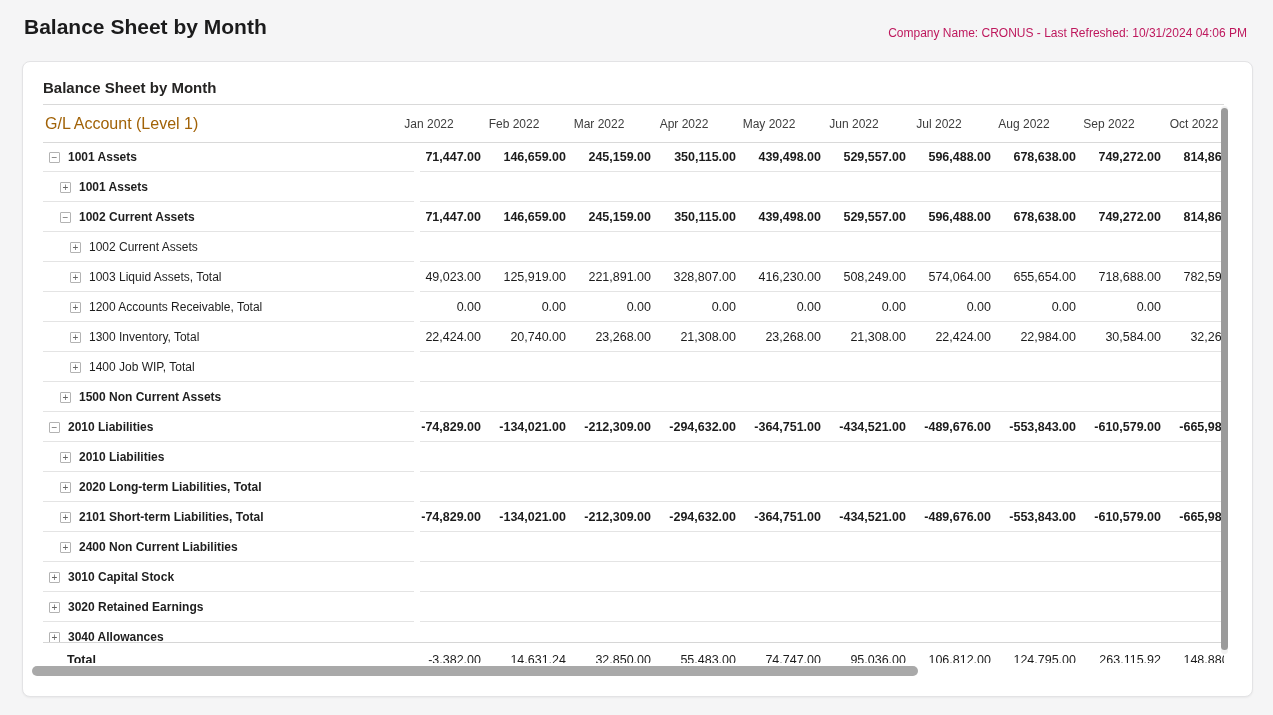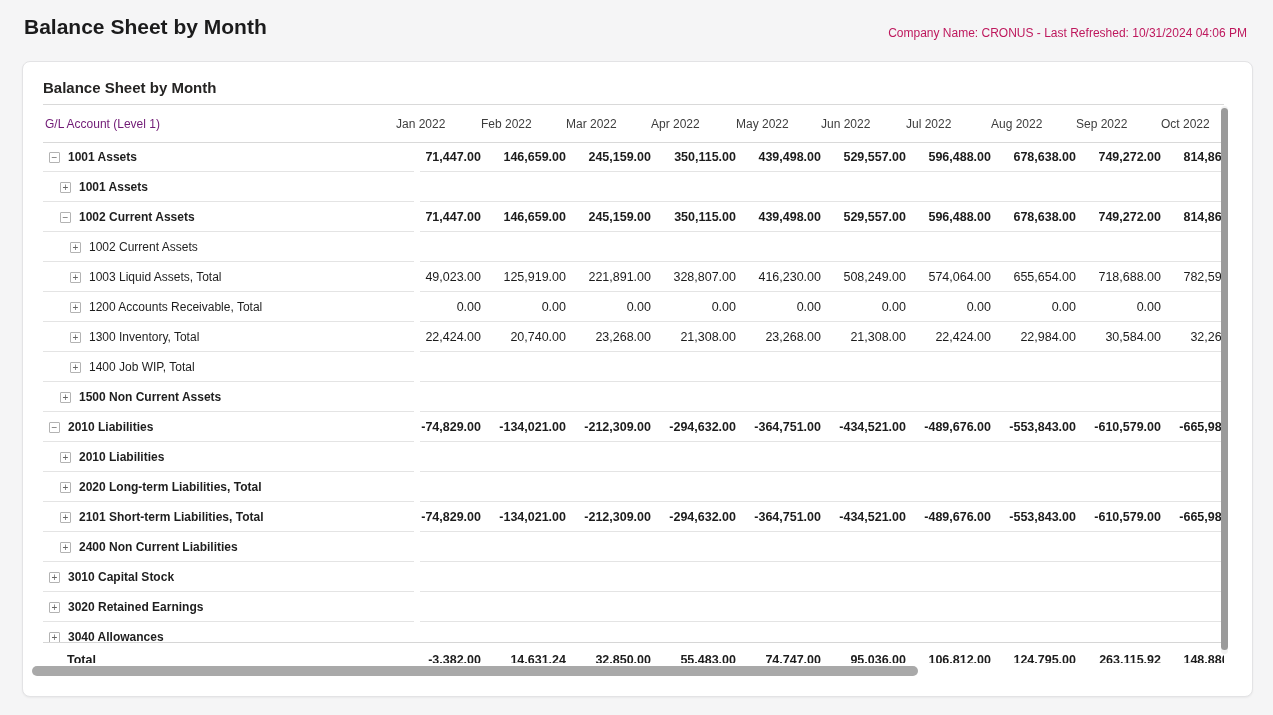--- a/index.html
+++ b/index.html
@@ -17,22 +17,22 @@
   .card{position:absolute;left:22px;top:61px;width:1229px;height:634px;background:#fff;
         border:1px solid #e3e3e5;border-radius:8px;box-shadow:0 1px 2px rgba(0,0,0,.05)}
   .card-title{position:absolute;left:20px;top:17px;font-size:15px;font-weight:700;color:#252423}
 
   
   .matrix{position:absolute;left:20px;top:42px;width:1181px;height:560px}
 
   .mheader{position:absolute;left:0;top:0;width:1181px;height:37px;overflow:hidden;
            border-top:1px solid #d9d9d9;border-bottom:1px solid #d9d9d9;box-sizing:content-box}
   .hinner{position:absolute;left:0;top:0;width:1203px;height:37px;display:flex;align-items:center}
-  .rhcol{flex:0 0 353px;padding-left:2px;box-sizing:border-box;font-size:12px;color:#701a75}
-  .hcell{flex:0 0 85px;box-sizing:border-box;text-align:left;padding-right:19px;font-size:12px;color:#3d3d3d}
+  .rhcol{flex:0 0 353px;padding-left:2px;box-sizing:border-box;font-size:16px;color:#a16207}
+  .hcell{flex:0 0 85px;box-sizing:border-box;text-align:center;padding-right:19px;font-size:12px;color:#3d3d3d}
 
   .mbody{position:absolute;left:0;top:38px;width:1181px;height:521px;overflow:hidden}
   .rows{position:absolute;left:0;top:0;width:1203px}
   .mrow{position:relative;height:30px;display:flex;align-items:center}
   .rh{flex:0 0 353px;display:flex;align-items:center;box-sizing:border-box}
   .lvl0 .rh{padding-left:6px}
   .lvl1 .rh{padding-left:17px}
   .lvl2 .rh{padding-left:27px}
   .toggle{flex:0 0 auto;width:11px;height:11px;box-sizing:border-box;border:1px solid #b3b3b3;
           border-radius:1px;margin-right:8px;font-size:10px;line-height:9px;text-align:center;color:#666}
@@ -41,21 +41,21 @@
   .vcell{flex:0 0 85px;text-align:right;font-size:12.5px;color:#1c1c1c;white-space:nowrap}
   .bold .rlabel,.bold .vcell{font-weight:700}
   .sep{position:absolute;bottom:0;height:1px;background:#e4e4e4}
   .sep-l{left:0;width:371px}
   .sep-r{left:377px;width:826px}
 
   .mtotal{position:absolute;left:0;top:500px;width:1203px;height:36px;box-sizing:border-box;
           background:#fff;border-top:1px solid #d6d6d6;border-bottom:1px solid #8d8d8d;
           display:flex;align-items:center}
   .mtotal .trh{flex:0 0 353px;box-sizing:border-box;padding-left:24px;font-size:12.5px;font-weight:700;color:#1c1c1c}
-  .mtotal .vcell{font-weight:700}
+  .mtotal .vcell{font-weight:400}
 
   
   .vscroll{position:absolute;left:1198px;top:44px;width:7px;height:548px;background:#f2f2f2;border-radius:4px}
   .vthumb{position:absolute;left:0;top:2px;width:7px;height:542px;background:#9a9a9a;border-radius:4px}
   .hthumb{position:absolute;left:9px;top:604px;width:886px;height:10px;background:#a9a9a9;border-radius:5px}
 </style>
 </head>
 <body>
 
 <div class="page-title">Balance Sheet by Month</div>

